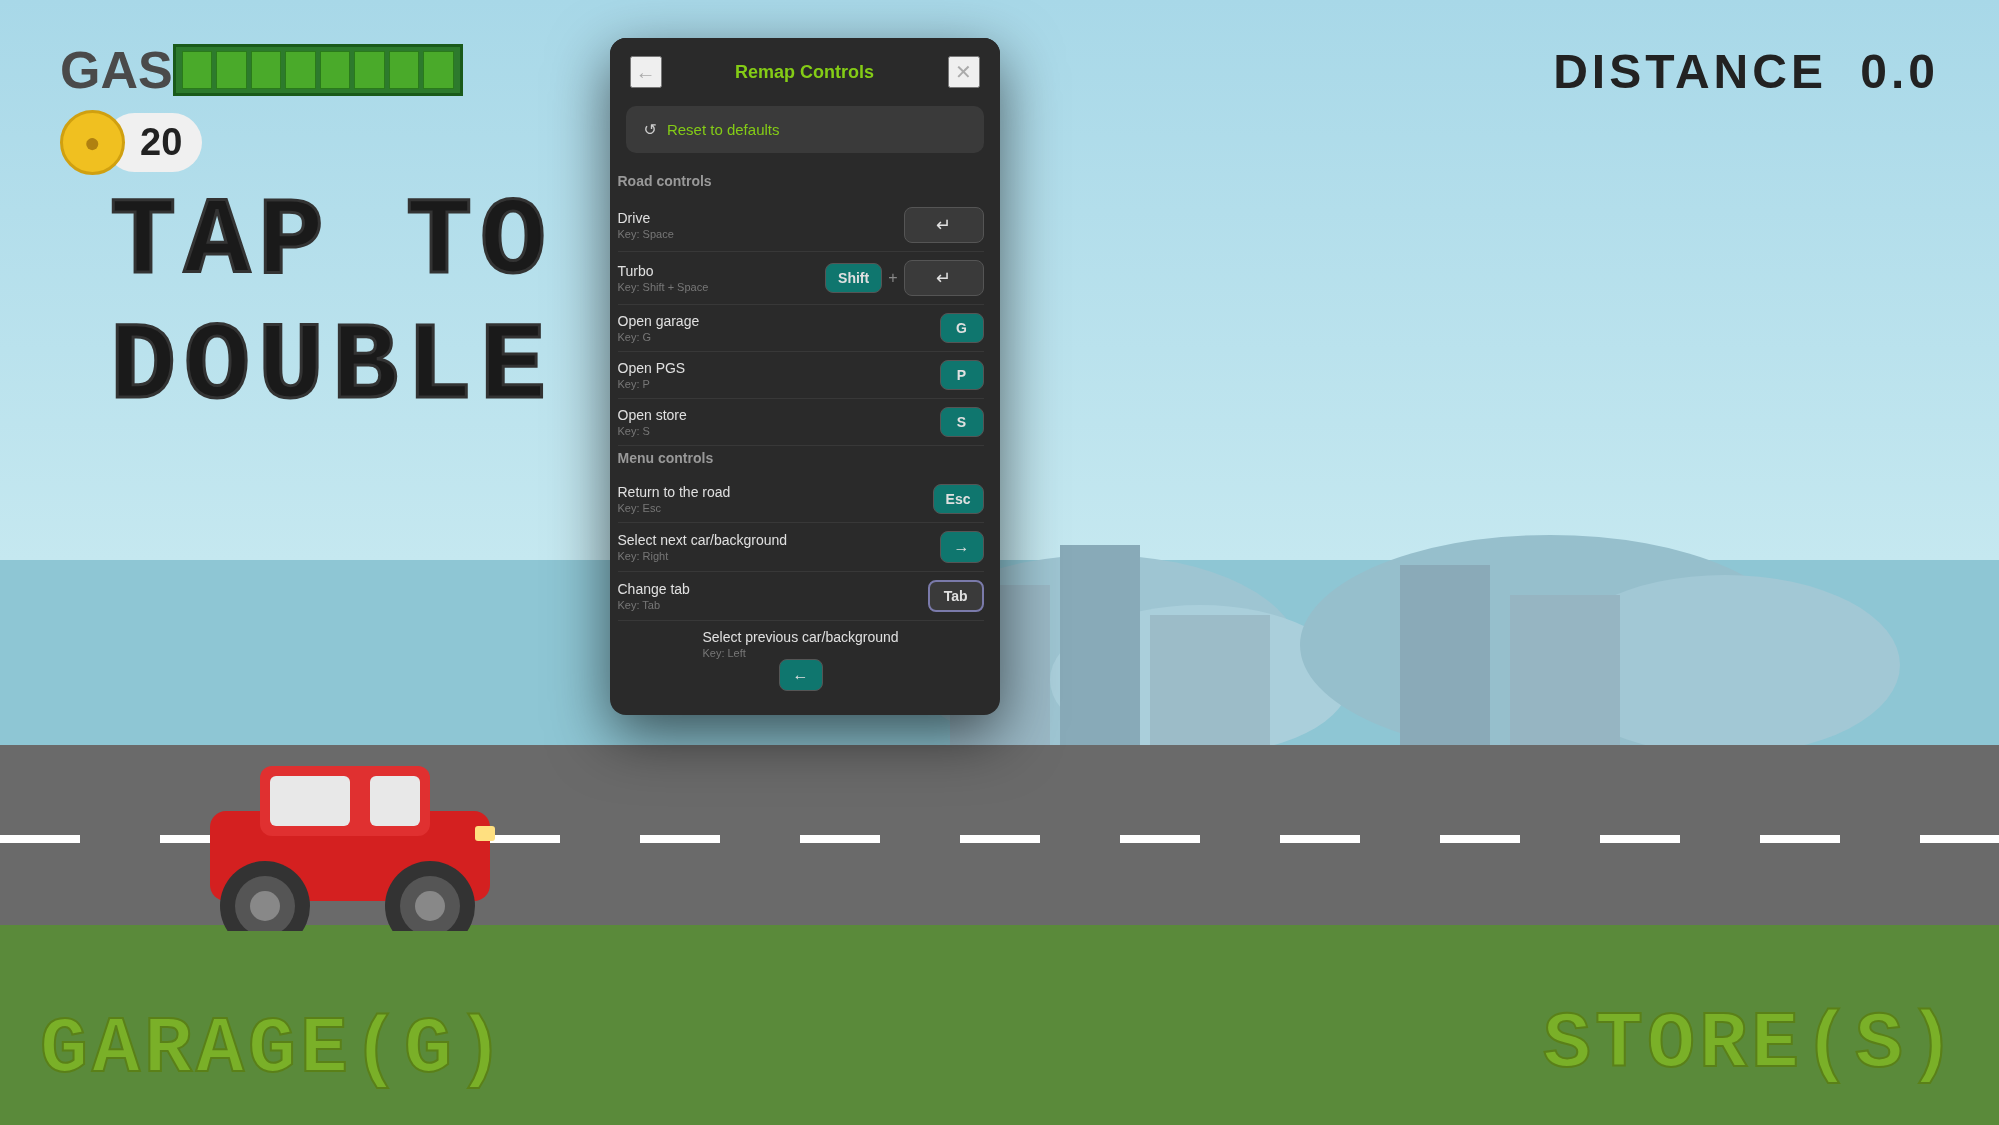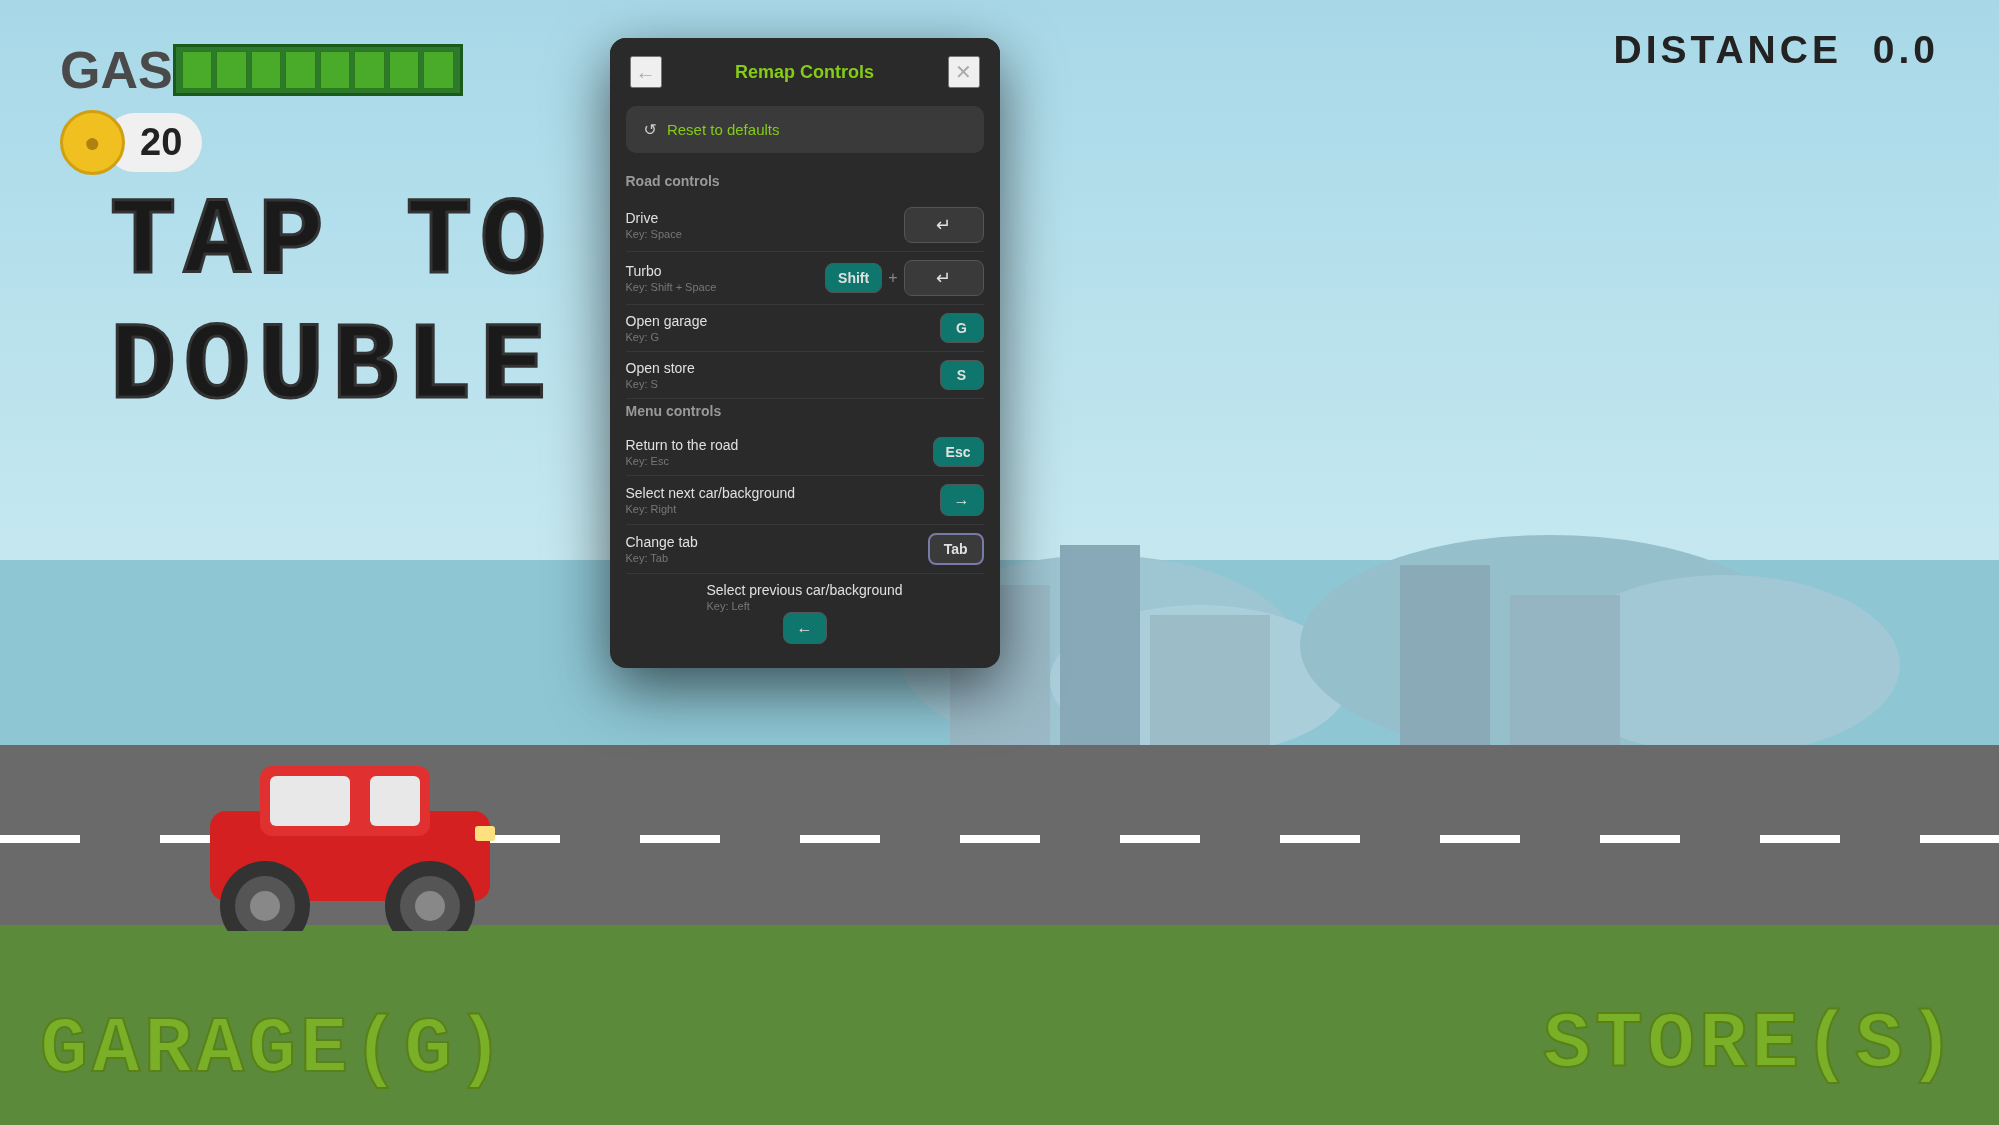--- a/index.html
+++ b/index.html
@@ -126,22 +126,22 @@
       border-radius: 30px;
       padding: 8px 20px 8px 35px;
       margin-left: -20px;
       font-size: 38px;
       font-weight: bold;
       color: #222;
     }
 
     .hud-distance {
       position: absolute;
-      top: 28px; right: 60px;
-      font-size: 39px;
+      top: 44px; right: 60px;
+      font-size: 48px;
       font-weight: bold;
       color: #4a4a4a;
       letter-spacing: 4px;
     }
     .hud-distance span {
       color: #222;
       font-weight: 900;
     }
 
     
@@ -363,20 +363,21 @@
     }
 
     
     .section-gap {
     }
 
     
     .modal-scroll {
       max-height: 780px;
       overflow-y: auto;
+      padding-left: 8px;
     }
     .modal-scroll::-webkit-scrollbar {
       width: 4px;
     }
     .modal-scroll::-webkit-scrollbar-thumb {
       background: #555;
       border-radius: 2px;
     }
 
     
@@ -521,20 +522,29 @@
     <div class="control-row">
       <div class="control-info">
         <span class="control-name">Open garage</span>
         <span class="control-key">Key: G</span>
       </div>
       <div class="control-keys">
         <button class="key-btn">G</button>
       </div>
     </div>
 
+    <div class="control-row">
+      <div class="control-info">
+        <span class="control-name">Open PGS</span>
+        <span class="control-key">Key: P</span>
+      </div>
+      <div class="control-keys">
+        <button class="key-btn">P</button>
+      </div>
+    </div>
 
     <div class="control-row">
       <div class="control-info">
         <span class="control-name">Open store</span>
         <span class="control-key">Key: S</span>
       </div>
       <div class="control-keys">
         <button class="key-btn">S</button>
       </div>
     </div>

